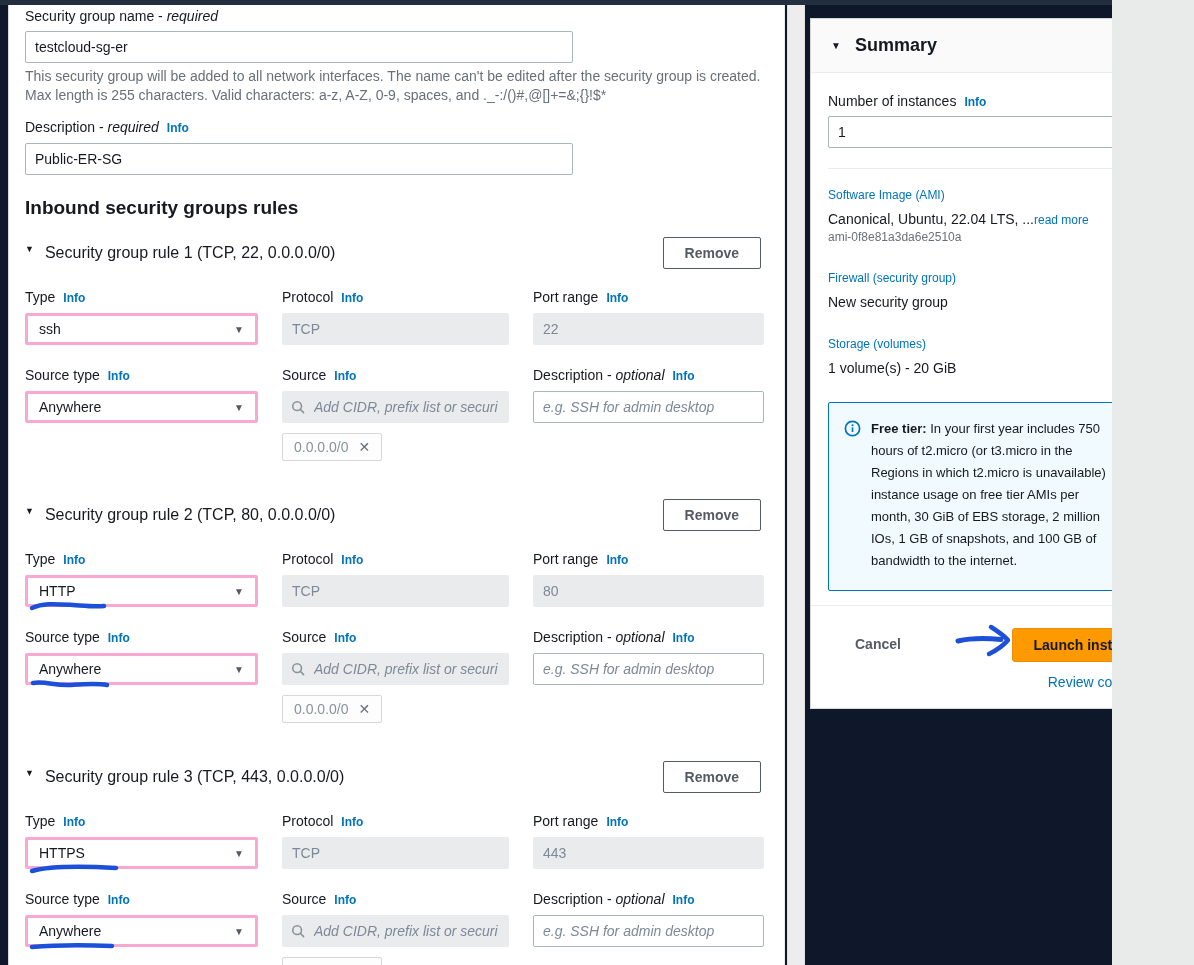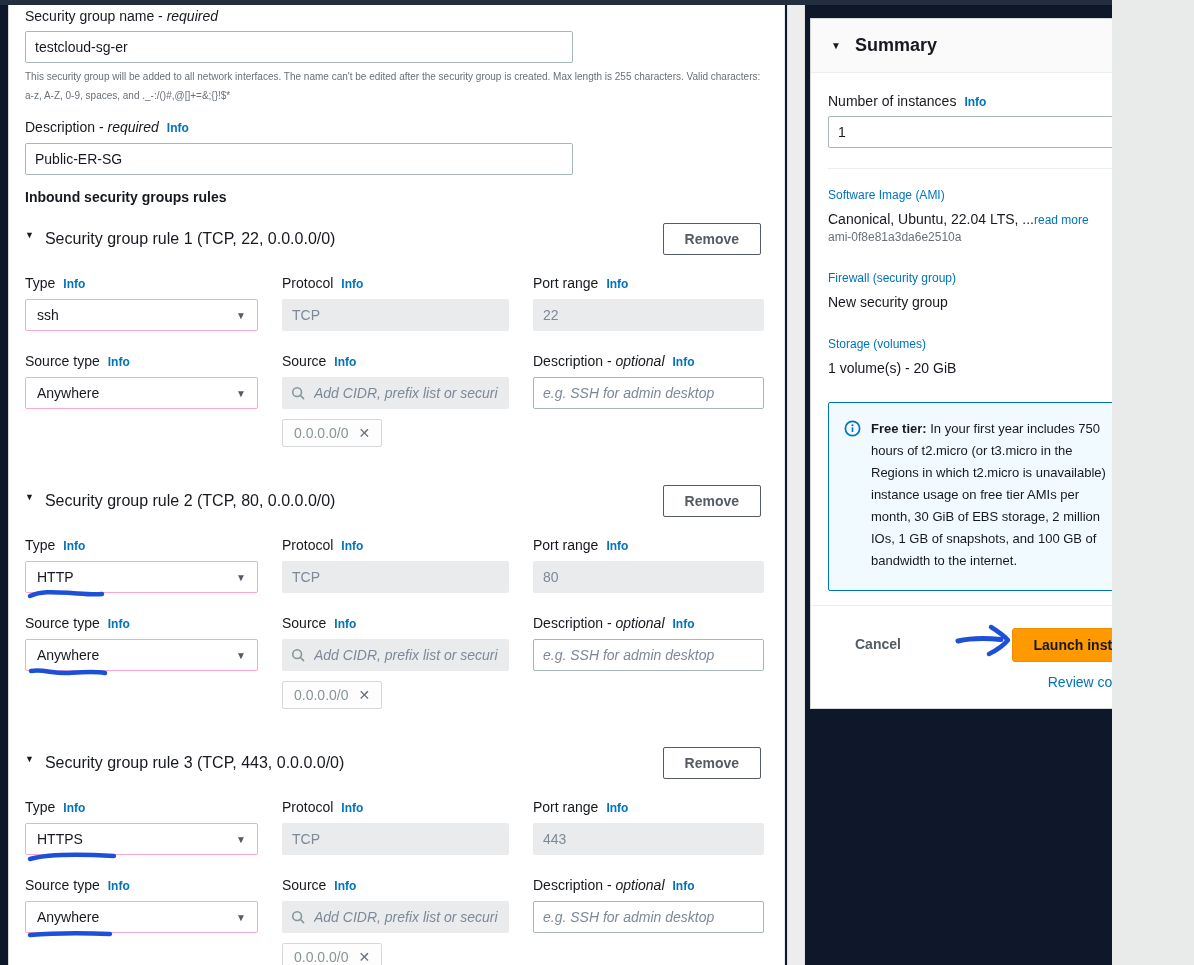--- a/index.html
+++ b/index.html
@@ -22,38 +22,38 @@
   }
 
   .field-label { font-size:14px; line-height:16px; color:#16191f; }
   .field-label em { font-style:italic; }
   .info-link { color:#0073bb; font-size:12px; font-weight:700; margin-left:8px; cursor:pointer; }
   .text-input {
     display:block; width:548px; height:32px; margin-top:7px;
     border:1px solid #aab7b8; border-radius:2px; background:#fff;
     font-family:inherit; font-size:14px; color:#16191f; padding:0 9px; outline:none;
   }
-  .help-text { font-size:10px; line-height:19px; color:#687078; margin-top:4px; max-width:748px; }
+  .help-text { font-size:14px; line-height:19px; color:#687078; margin-top:4px; max-width:748px; }
   .desc-row { margin-top:14px; }
-  .section-heading { font-size:14px; font-weight:700; margin-top:14px; }
+  .section-heading { font-size:19px; font-weight:700; margin-top:22px; }
 
   .rule { margin-top:18px; }
   .rule + .rule, .rule.spaced { margin-top:38px; }
   .rule-header { display:flex; justify-content:space-between; align-items:center; height:32px; }
   .rule-title { font-size:16px; color:#16191f; }
   .caret { font-size:9px; color:#16191f; vertical-align:6px; margin-right:11px; cursor:pointer; }
   .remove-btn {
     height:32px; padding:0 21px; background:#fff; border:1px solid #545b64; border-radius:2px;
     font-family:inherit; font-weight:700; font-size:14px; color:#545b64; cursor:pointer;
   }
   .rule-grid { display:grid; grid-template-columns:233px 227px 231px; column-gap:24px; }
   .cell-label { font-size:14px; line-height:16px; margin:20px 0 0; }
   .cell-label.second { margin-top:22px; }
   .select-box {
-    position:relative; height:32px; margin-top:7px; border:1px solid #f9a8d4; border-radius:2px;
+    position:relative; height:32px; margin-top:7px; border:3px solid #f9a8d4; border-radius:2px;
     background:#fff; display:flex; align-items:center; justify-content:space-between;
     padding:0 11px; font-size:14px; cursor:pointer;
   }
   .select-caret { color:#545b64; font-size:10px; }
   .disabled-box {
     height:32px; margin-top:7px; background:#e9ebed; border-radius:2px;
     display:flex; align-items:center; padding:0 10px; font-size:14px; color:#7d8998;
   }
   .search-box {
     height:32px; margin-top:7px; background:#e9ebed; border-radius:2px;

